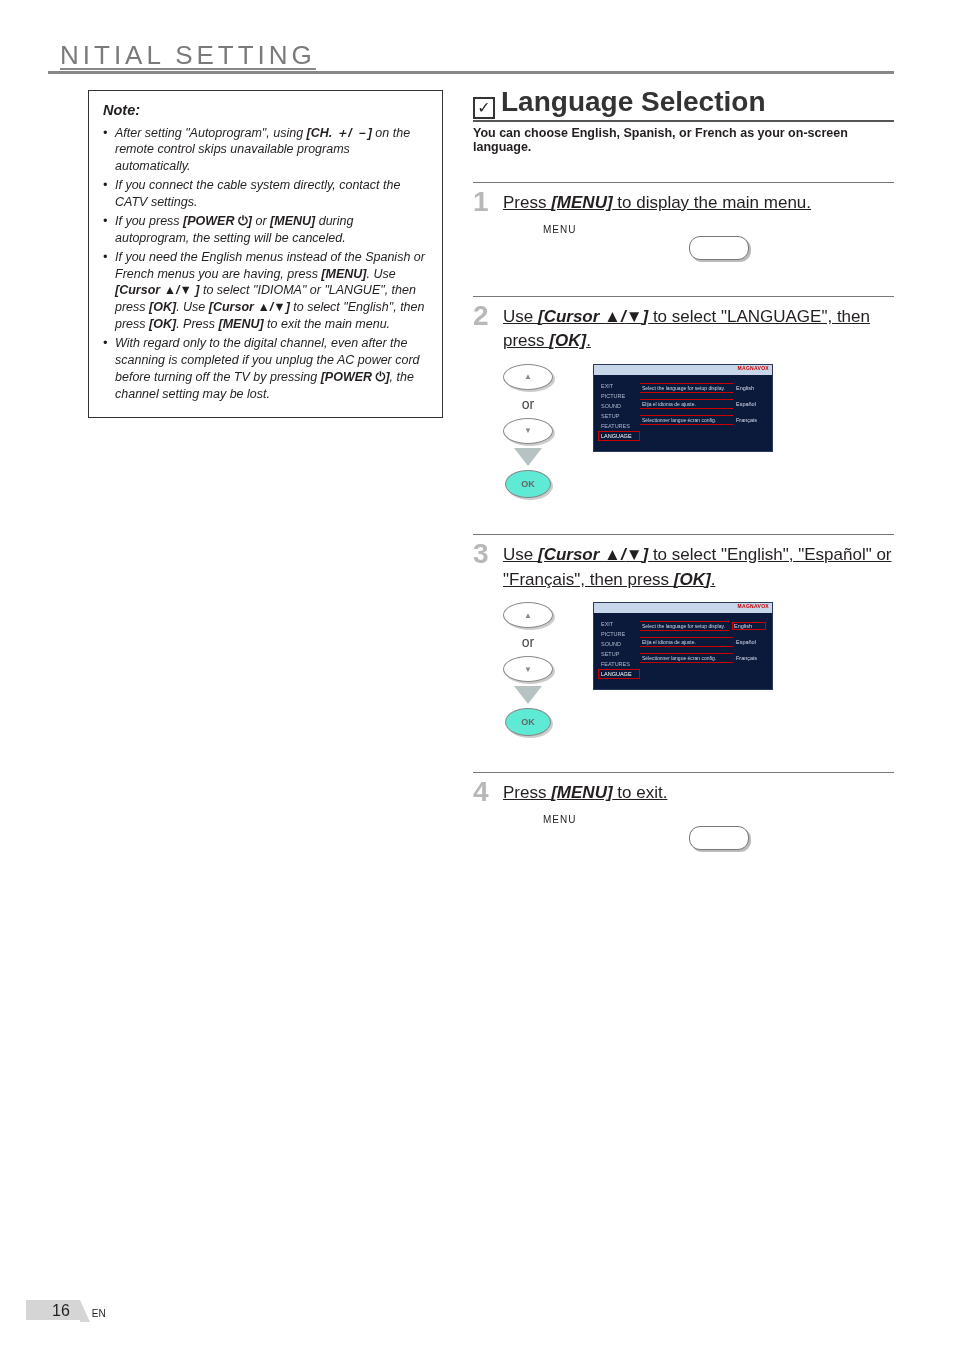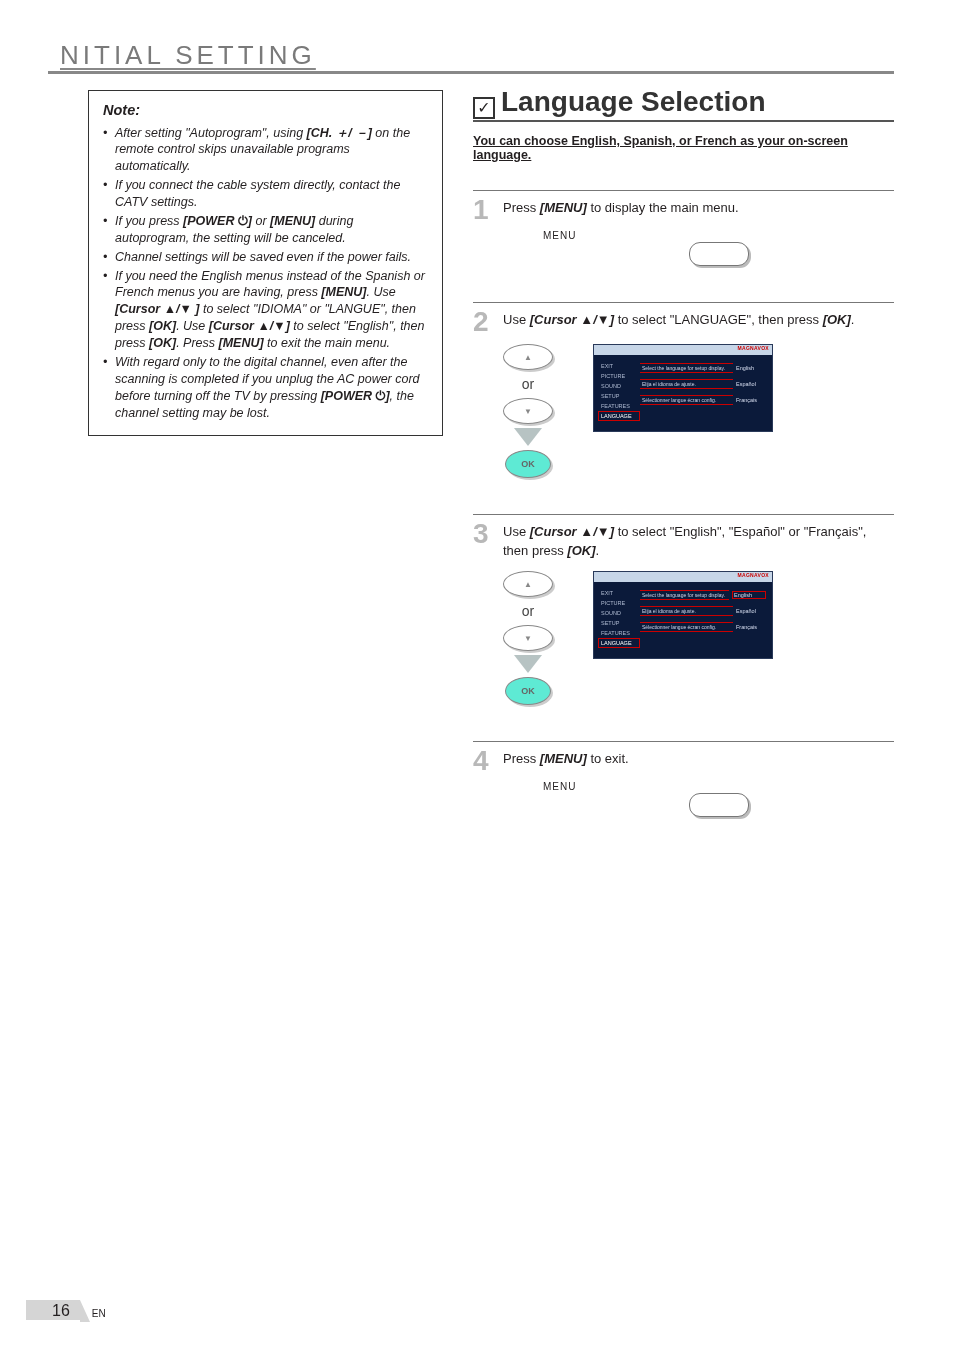--- a/index.html
+++ b/index.html
@@ -96,46 +96,46 @@
     top: 2px;
   }
   .section-title {
     font-size: 28px;
     font-weight: bold;
     color: #333;
   }
   .section-sub {
     font-weight: bold;
     font-size: 12.5px;
-    margin-top: 12px;
+    margin-top: 4px;
     margin-bottom: 28px;
-    text-decoration: underline;
   }
   .step {
     margin-bottom: 36px;
   }
   .step-head {
     display: flex;
     align-items: flex-start;
     gap: 8px;
     border-top: 1px solid #777;
     padding-top: 6px;
   }
   .step-num {
     font-size: 28px;
     font-weight: 800;
     color: #b8b8b8;
     line-height: 0.9;
     width: 22px;
     flex-shrink: 0;
   }
   .step-text {
-    font-size: 13px;
+    font-size: 17px;
     line-height: 1.45;
     padding-top: 2px;
+    text-decoration: underline;
   }
   .step-body {
     margin-left: 30px;
     margin-top: 8px;
   }
   .figure-row {
     display: flex;
     align-items: flex-start;
     gap: 40px;
     margin-top: 10px;
@@ -294,21 +294,20 @@
 
   <div class="columns">
 
     <div class="col-left">
       <div class="note-box">
         <div class="note-title">Note:</div>
         <ul id="note-list">
             <li>After setting "Autoprogram", using <span class="bi">[CH. ＋/ －]</span> on the remote control skips unavailable programs automatically.</li>
             <li>If you connect the cable system directly, contact the CATV settings.</li>
             <li>If you press <span class="bi">[POWER <span class="glyph">⏻</span>]</span> or <span class="bi">[MENU]</span> during autoprogram, the setting will be canceled.</li>
-            <li>Channel settings will be saved even if the power fails.</li>
             <li>If you need the English menus instead of the Spanish or French menus you are having, press <span class="bi">[MENU]</span>. Use <span class="bi">[Cursor <span class="glyph">▲</span>/<span class="glyph">▼</span> ]</span> to select "IDIOMA" or "LANGUE", then press <span class="bi">[OK]</span>. Use <span class="bi">[Cursor <span class="glyph">▲</span>/<span class="glyph">▼</span>]</span> to select "English", then press <span class="bi">[OK]</span>. Press <span class="bi">[MENU]</span> to exit the main menu.</li>
             <li>With regard only to the digital channel, even after the scanning is completed if you unplug the AC power cord before turning off the TV by pressing <span class="bi">[POWER <span class="glyph">⏻</span>]</span>, the channel setting may be lost.</li>
           </ul>
       </div>
     </div>
 
     <div class="col-right">
 
       <div class="section-title-row">
         <span class="checkbox-icon">✓</span>

